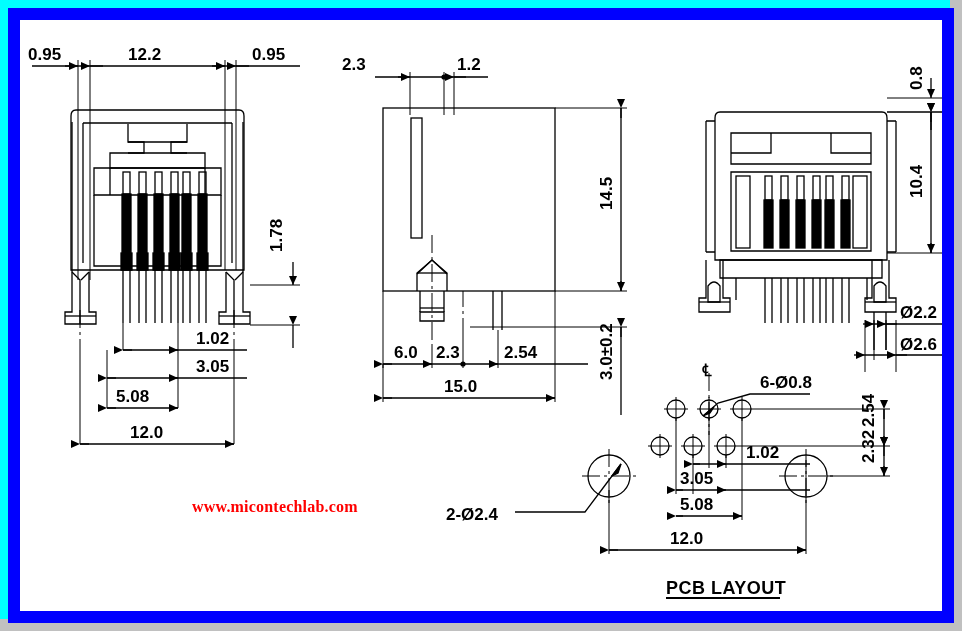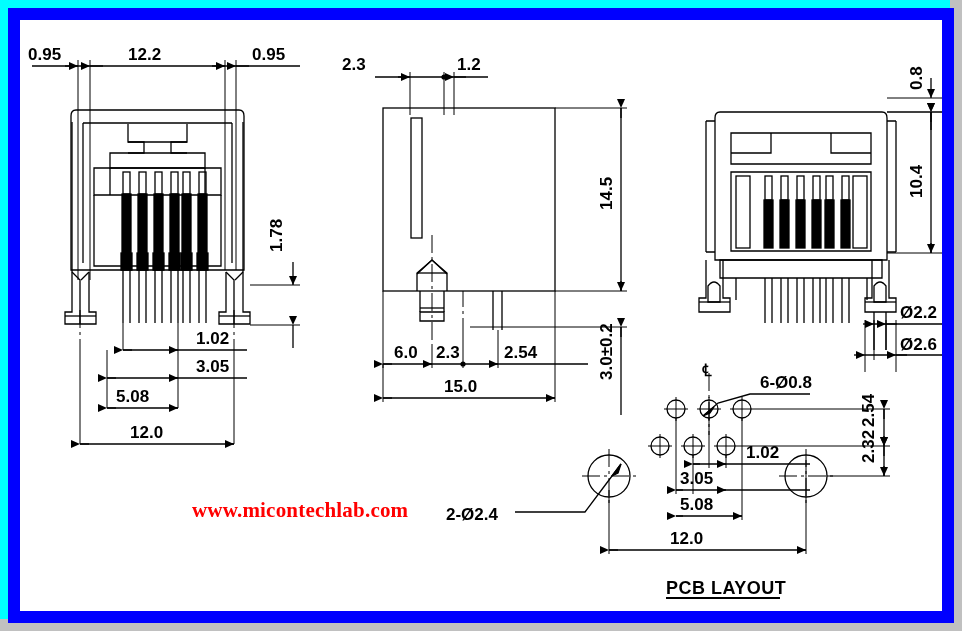--- a/index.html
+++ b/index.html
@@ -2,21 +2,21 @@
 <html><head>
 <meta charset="utf-8">
 <style>
   html,body{margin:0;padding:0;background:#c0c0c0;}
   body{font-family:"Liberation Sans",sans-serif;}
   #page{position:relative;width:962px;height:631px;overflow:hidden;background:#c0c0c0;text-align:right;}
   #cyan{position:absolute;left:0;top:0;width:950px;height:619px;background:#00ffff;}
   #blue{position:absolute;left:8px;top:8px;width:946px;height:615px;background:#0000ff;}
   #sheet{position:absolute;left:20px;top:20px;width:922px;height:591px;background:#ffffff;overflow:hidden;}
   svg{display:block;}
-  .wm{position:absolute;left:172px;top:478px;color:#ff0000;font-weight:bold;font-size:21px;
+  .wm{position:absolute;left:172px;top:478px;color:#ff0000;font-weight:bold;font-size:16px;
       font-family:"Liberation Serif",serif;letter-spacing:.2px;white-space:nowrap;}
   text{font-family:"Liberation Sans",sans-serif;font-weight:bold;fill:#000;}
   .dim{font-size:17px;}
   .ttl{font-size:18px;letter-spacing:.5px;}
 </style>
 </head>
 <body>
 
 <div id="page">
   <div id="cyan"></div>

